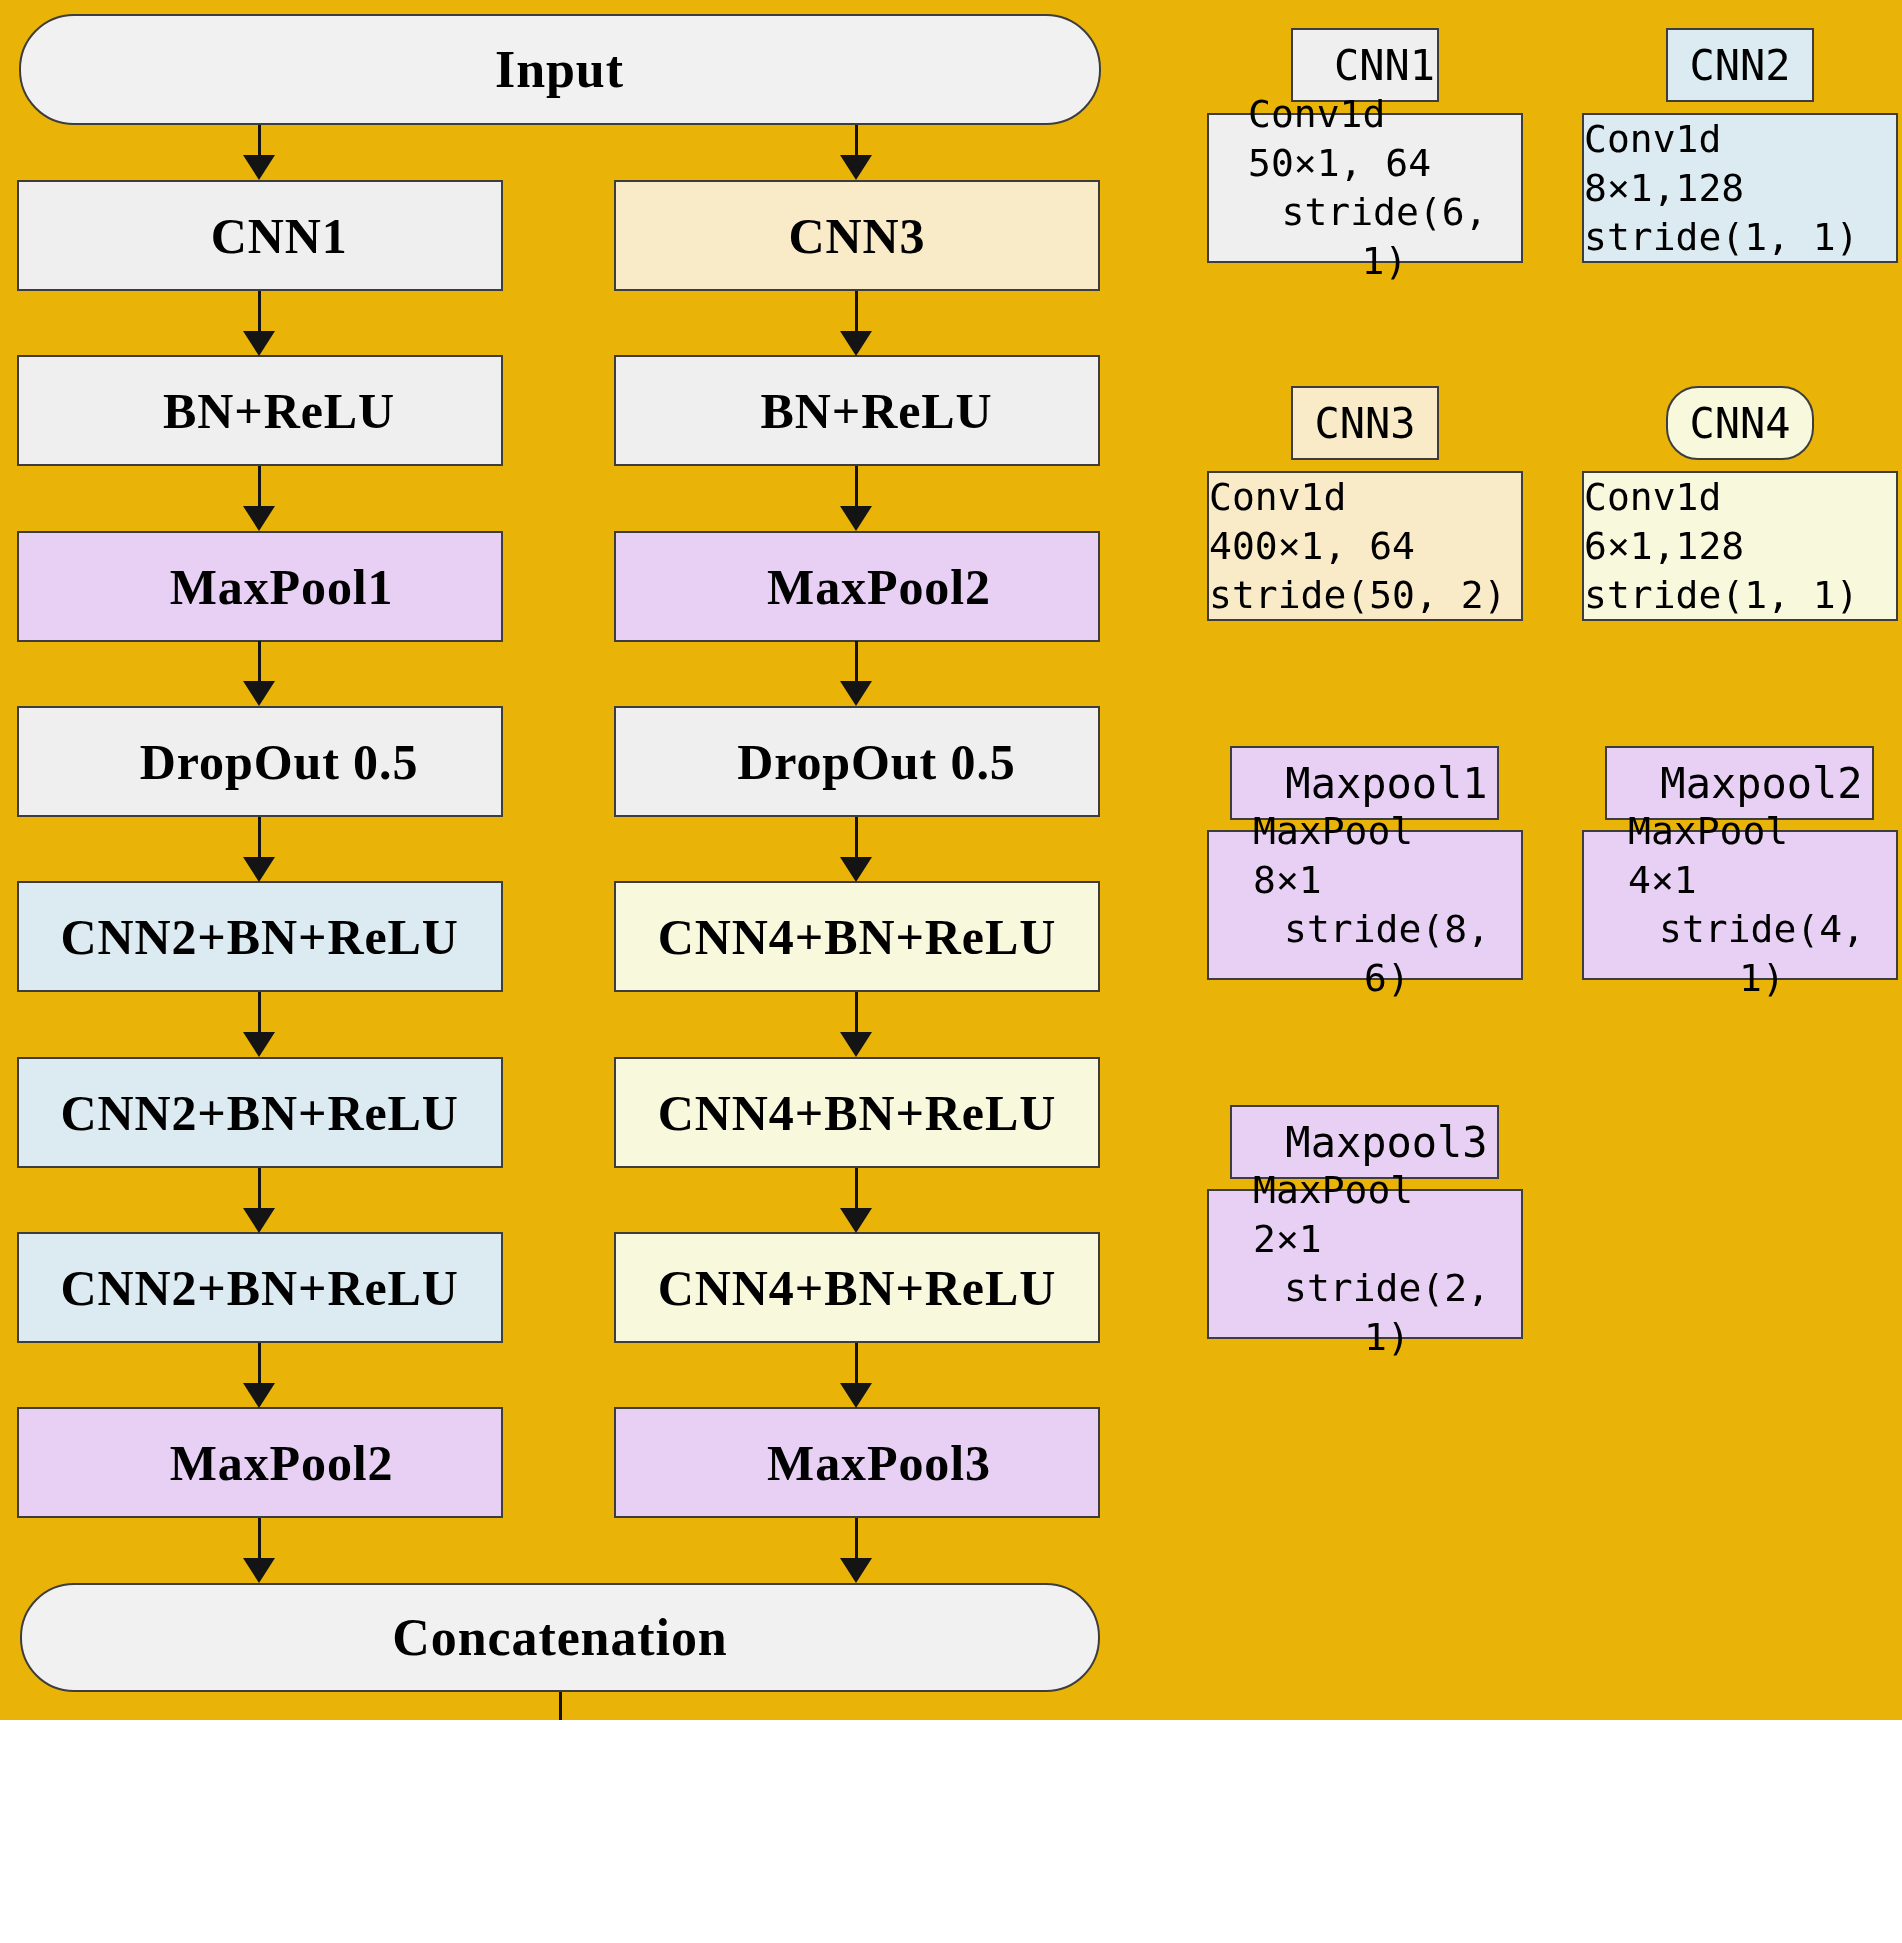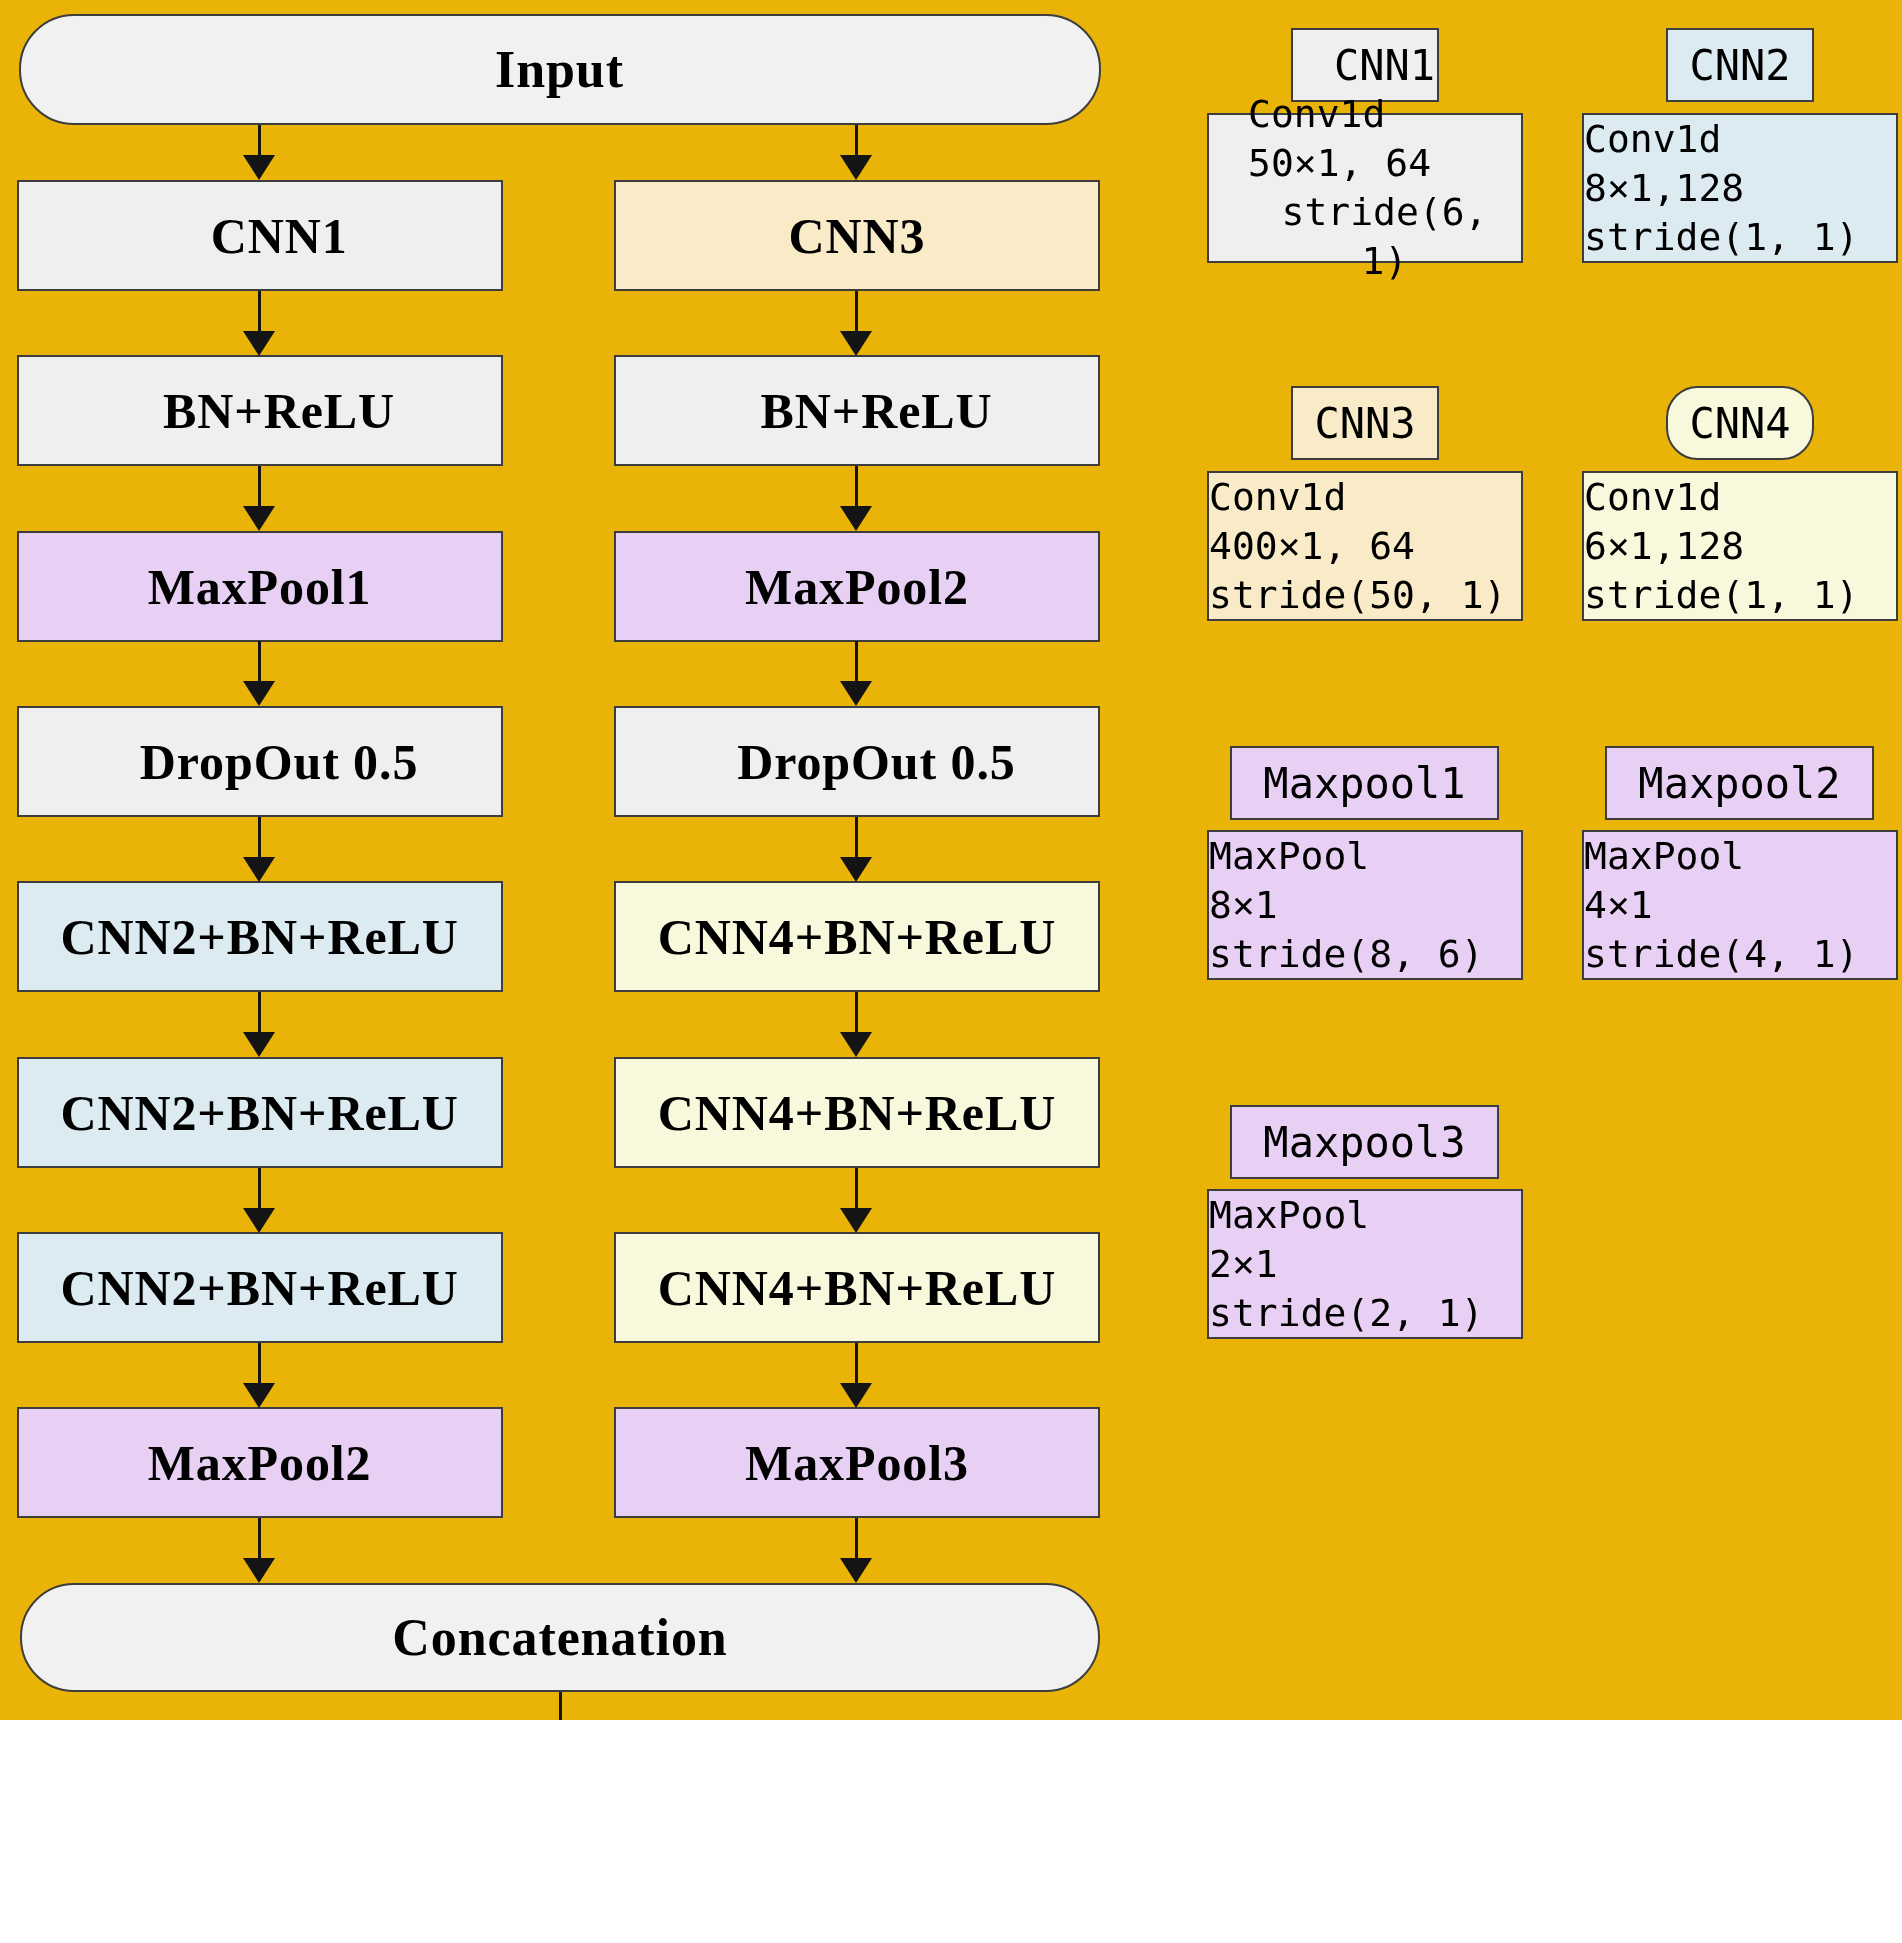--- a/index.html
+++ b/index.html
@@ -26,21 +26,21 @@
     position:absolute;
     box-sizing:border-box;
     border:2.8px solid var(--border);
     border-radius:55px;
     display:flex;align-items:center;justify-content:center;
     font-weight:bold;font-size:52px;color:#000;
     background:var(--stadium);
     letter-spacing:0.9px;
   }
   .c-gray{background:var(--gray);padding-left:39px;}
-  .c-purple{background:var(--purple);}
+  .c-purple{background:var(--purple);padding-left:44px;}
   .c-blue{background:var(--blue);}
   .c-tan{background:var(--tan);}
   .c-yellow{background:var(--yellow);}
 
   
   .arrow{position:absolute;width:33px;}
   .arrow .stem{
     position:absolute;left:14.8px;top:0;width:3.7px;
     height:calc(100% - 25px);
     background:var(--arrow);
@@ -239,21 +239,21 @@
     <div>8×1,128</div>
     <div>stride(1, 1)</div>
   </div>
 
   <div class="legend-tab c-tan" style="left:1291px;top:386px;width:148px;">
       <span>CNN3</span>
     </div>
   <div class="legend-box c-tan" style="left:1207px;top:471px;">
     <div>Conv1d</div>
     <div>400×1, 64</div>
-    <div>stride(50, 1)</div>
+    <div>stride(50, 2)</div>
   </div>
 
   <div class="legend-tab c-yellow" style="left:1666px;top:386px;width:148px;border-radius:32px;">
       <span>CNN4</span>
     </div>
   <div class="legend-box c-yellow" style="left:1582px;top:471px;">
     <div>Conv1d</div>
     <div>6×1,128</div>
     <div>stride(1, 1)</div>
   </div>

